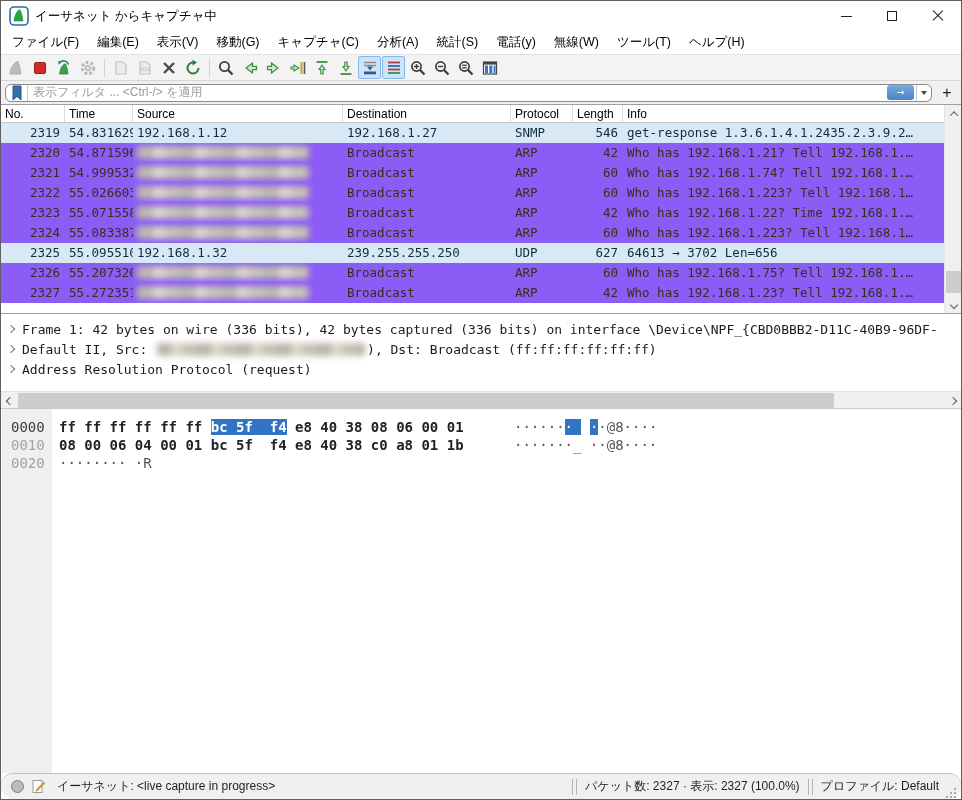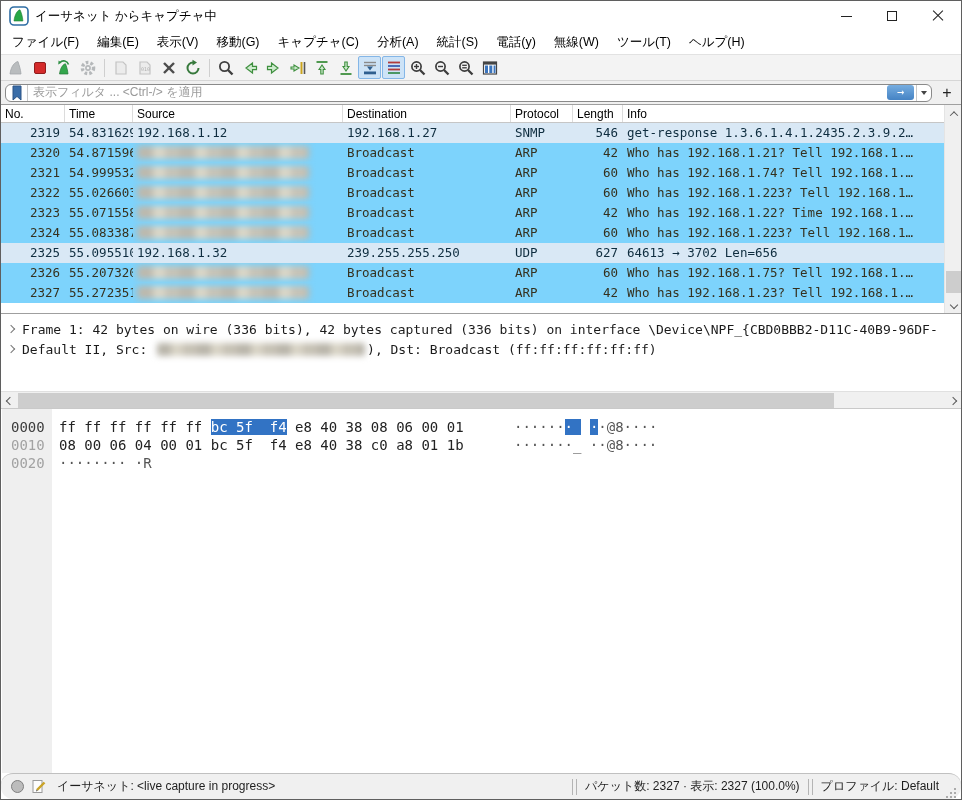--- a/index.html
+++ b/index.html
@@ -48,21 +48,21 @@
   .plus-btn { width:20px; text-align:center; font-size:16px; color:#222; margin-left:5px; }
 
   
   .packet-list { height:208px; position:relative; background:#fff; flex:0 0 auto; overflow:hidden; }
   .pl-grid { display:grid; grid-template-columns:64px 68px 210px 168px 62px 50px 1fr; }
   .pl-header { height:18px; border-bottom:1px solid #c6c6c6; font-size:12px; color:#000; margin-right:17px; }
   .pl-header .hcell { border-right:1px solid #dcdcdc; padding:2px 0 0 4px; white-space:nowrap; overflow:hidden; }
   .pl-rows { font-family:"DejaVu Sans Mono","Liberation Mono",monospace; font-size:12.5px; }
   .pl-row { height:20px; line-height:20px; margin-right:17px; }
   .pl-row.udp { background:#d9e8f5; color:#0f2d3f; }
-  .pl-row.arp { background:#7dd3fc; color:#35311f; }
+  .pl-row.arp { background:#8b5cf6; color:#35311f; }
   .cell { white-space:pre; overflow:hidden; padding-left:4px; }
   .c-no,.c-length { text-align:right; padding-right:5px; padding-left:0; }
   .blur-block { display:inline-block; width:172px; height:13px; margin-top:3px; border-radius:2px;
       background:repeating-linear-gradient(90deg,#beb9ad 0 16px,#dcd6c6 16px 28px,#c8c3b6 28px 42px);
       filter:blur(3px); vertical-align:top; }
 
   
   .vscroll { position:absolute; top:0; right:0; bottom:0; width:17px; background:#f0f0f0; border-left:1px solid #e4e4e4; }
   .sb-btn { position:absolute; left:0; width:17px; height:17px; display:flex; align-items:center; justify-content:center; }
   .chev { width:6px; height:6px; border-right:1.4px solid #5a5a5a; border-bottom:1.4px solid #5a5a5a; }
@@ -86,21 +86,21 @@
   .hthumb { position:absolute; top:1px; height:15px; background:#cdcdcd; }
 
   
   .hexpane { flex:1 1 auto; position:relative; background:#fff; border-top:1px solid #c9c9c9; overflow:hidden; }
   .hex-gutter { position:absolute; left:1px; top:0; bottom:0; width:50px; background:#efefef; }
   .hex-rows { position:relative; padding-top:9px; }
   .hex-row { display:flex; height:18px; line-height:18px; font-family:"DejaVu Sans Mono","Liberation Mono",monospace;
              font-size:14px; white-space:pre; }
   .hx-off { width:58px; padding-left:10px; flex:0 0 auto; color:#a2a2a2; }
   .hex-row.sel-row .hx-off { color:#3c3c3c; }
-  .hx-bytes { width:455px; flex:0 0 auto; color:#222; }
+  .hx-bytes { width:455px; flex:0 0 auto; color:#222;font-weight:bold; }
   .hx-ascii { color:#555; }
   .hx-sel { background:#3273c4; color:#fff; }
 
   
   .statusbar { height:26px; background:#f0f0f0; border-top:1px solid #c0c0c0; display:flex; align-items:center;
                font-size:12px; color:#1e1e1e; flex:0 0 auto; padding:0 4px;border-radius:12px; }
   .expert-dot { width:13px; height:13px; border-radius:50%; background:#bcbcbc; border:1px solid #7f7f7f; margin:0 7px 0 6px; }
   .sep2 { width:5px; height:16px; border-left:1px solid #b4b4b4; border-right:1px solid #b4b4b4; margin:0 8px; }
   .grip { width:12px; height:12px; margin-left:6px; align-self:flex-end;
           background:radial-gradient(circle at 2px 10px,#ababab 1px,transparent 1.4px),
@@ -408,20 +408,24 @@
     <div class="d-line">
       <div class="dchev"></div>
       <span>Frame 1: 42 bytes on wire (336 bits), 42 bytes captured (336 bits) on interface \Device\NPF_{CBD0BBB2-D11C-40B9-96DF-</span>
     </div>
     <div class="d-line">
       <div class="dchev"></div>
       <span>Default II, Src: </span>
       <span class="blur-inline"></span>
       <span>), Dst: Broadcast (ff:ff:ff:ff:ff:ff)</span>
     </div>
+    <div class="d-line">
+      <div class="dchev"></div>
+      <span>Address Resolution Protocol (request)</span>
+    </div>
   </div>
 
   <div class="hscroll">
     <div class="sb-btn" style="left:0;top:0">
         <div class="chev left"></div>
       </div>
     <div class="hthumb" style="left:17px; width:816px;"></div>
     <div class="sb-btn" style="right:0;left:auto;top:0">
         <div class="chev right"></div>
       </div>

